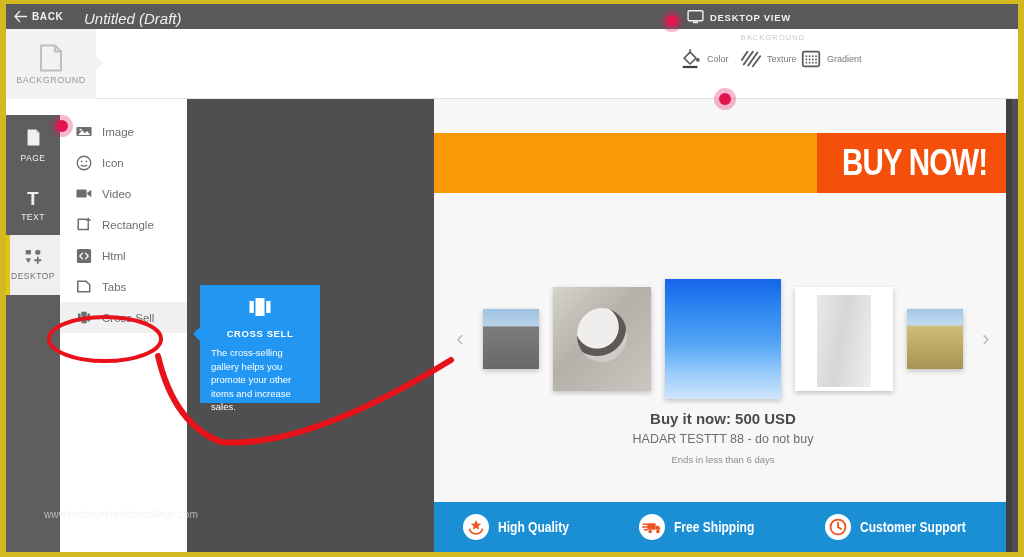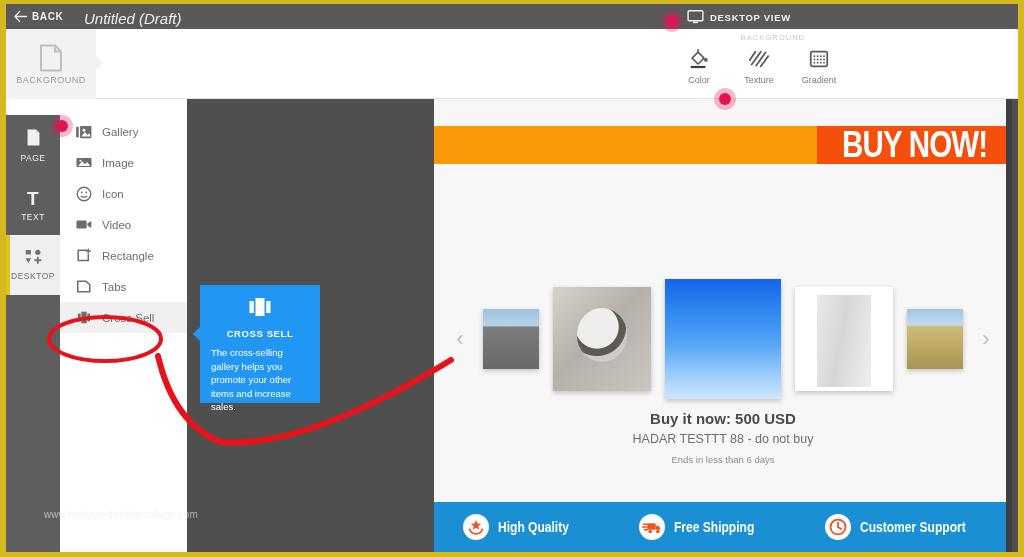--- a/index.html
+++ b/index.html
@@ -56,21 +56,21 @@
   }
   .bg-tab .doc-ico { width: 26px; height: 28px; }
   .bg-tab span { font-size: 9px; letter-spacing: .5px; color: #9a9a9a; }
 
   .bg-group { position: absolute; left: 660px; top: 4px; width: 180px; }
   .bg-group-title {
     text-align: center; font-size: 7.5px; letter-spacing: 1.1px;
     color: #c9c9c9; margin-bottom: 6px; padding-left: 34px;
   }
   .bg-tools { display: flex; gap: 22px; padding-left: 14px; }
-  .bg-tool { width: 38px; display: flex; flex-direction: column; align-items: center; gap: 5px; }
+  .bg-tool { width: 38px; display: flex; align-items: center; gap: 5px; }
   .bg-tool svg { display: block; }
   .bg-tool label { font-size: 9px; color: #787878; }
 
   
   .rail {
     position: absolute; left: 0; top: 95px; width: 54px; height: 453px;
     background: #5e5e5e;
     margin-top: 16px;
   }
   .rail-item {
@@ -119,21 +119,21 @@
   .page {
     position: absolute; left: 247px; top: 0; width: 578px; height: 453px;
     background: #f7f7f7; overflow: hidden;
   }
   .scrollbar {
     position: absolute; right: 0; top: 0; width: 6px; height: 453px;
     background: #3f3f3f;
   }
 
   
-  .banner { position: absolute; left: 0; top: 27px; width: 578px; height: 38px; display: flex; }
+  .banner { position: absolute; left: 0; top: 34px; width: 578px; height: 60px; display: flex; }
   .banner-left { flex: 1; background: #f89a08; }
   .banner-right {
     width: 195px; background: #f4500c; color: #fff;
     display: flex; align-items: center; justify-content: center;
   }
   .banner-right span {
     font-size: 36px; font-weight: bold; letter-spacing: -1px;
     font-family: "Liberation Sans Narrow", "Liberation Sans", sans-serif;
     transform: scaleX(.82); transform-origin: center;
   }
@@ -324,31 +324,20 @@
           <path d="M16 9.5 V16 M12.8 12.8 H19.2" stroke="#707070" stroke-width="2.1" stroke-linecap="round"></path>
         </svg>
       </span>
       <span>DESKTOP</span>
     </div>
   </div>
 
   <div class="flyout">
     <div style="height:17px"></div>
 
-    <div class="fly-item">
-      <span class="fly-ico">
-        <svg viewBox="0 0 18 16" width="16" height="14">
-          <rect x="0" y="2" width="3" height="12" fill="#6d6d6d"></rect>
-          <rect x="4.5" y="1" width="13" height="14" rx="1" fill="#6d6d6d"></rect>
-          <circle cx="9" cy="6" r="1.6" fill="#fff"></circle>
-          <path d="M6 13 L10 8 L13 11.5 L15 9.5 L16.5 13 Z" fill="#fff"></path>
-        </svg>
-      </span>
-      <span>Gallery</span>
-    </div>
 
     <div class="fly-item">
       <span class="fly-ico">
         <svg viewBox="0 0 18 14" width="16" height="13">
           <rect x="0.5" y="2" width="17" height="10" rx="1" fill="#6d6d6d"></rect>
           <path d="M2.5 11 L7 5.5 L10 9 L12.5 6.5 L16 11 Z" fill="#fff"></path>
           <circle cx="5" cy="5" r="1.2" fill="#fff"></circle>
         </svg>
       </span>
       <span>Image</span>
@@ -379,20 +368,29 @@
     <div class="fly-item">
       <span class="fly-ico">
         <svg viewBox="0 0 18 16" width="16" height="15">
           <path d="M12.5 2.2 H2.5 V13.5 H13.8 V6" fill="none" stroke="#6d6d6d" stroke-width="1.7" stroke-linejoin="round"></path>
           <path d="M13.8 0.8 V5.2 M11.6 3 H16" stroke="#6d6d6d" stroke-width="1.6" stroke-linecap="round"></path>
         </svg>
       </span>
       <span>Rectangle</span>
     </div>
 
+    <div class="fly-item">
+      <span class="fly-ico">
+        <svg viewBox="0 0 18 18" width="16" height="16">
+          <rect x="1" y="1" width="16" height="16" rx="2.2" fill="#6d6d6d"></rect>
+          <path d="M7.3 5.8 L4.3 9 L7.3 12.2 M10.7 5.8 L13.7 9 L10.7 12.2" fill="none" stroke="#fff" stroke-width="1.5" stroke-linecap="round" stroke-linejoin="round"></path>
+        </svg>
+      </span>
+      <span>Html</span>
+    </div>
 
     <div class="fly-item">
       <span class="fly-ico">
         <svg viewBox="0 0 18 16" width="16" height="15">
           <path d="M2 2 H11 L15.5 6 V14 H2 Z" fill="none" stroke="#6d6d6d" stroke-width="1.7" stroke-linejoin="round"></path>
         </svg>
       </span>
       <span>Tabs</span>
     </div>
 

